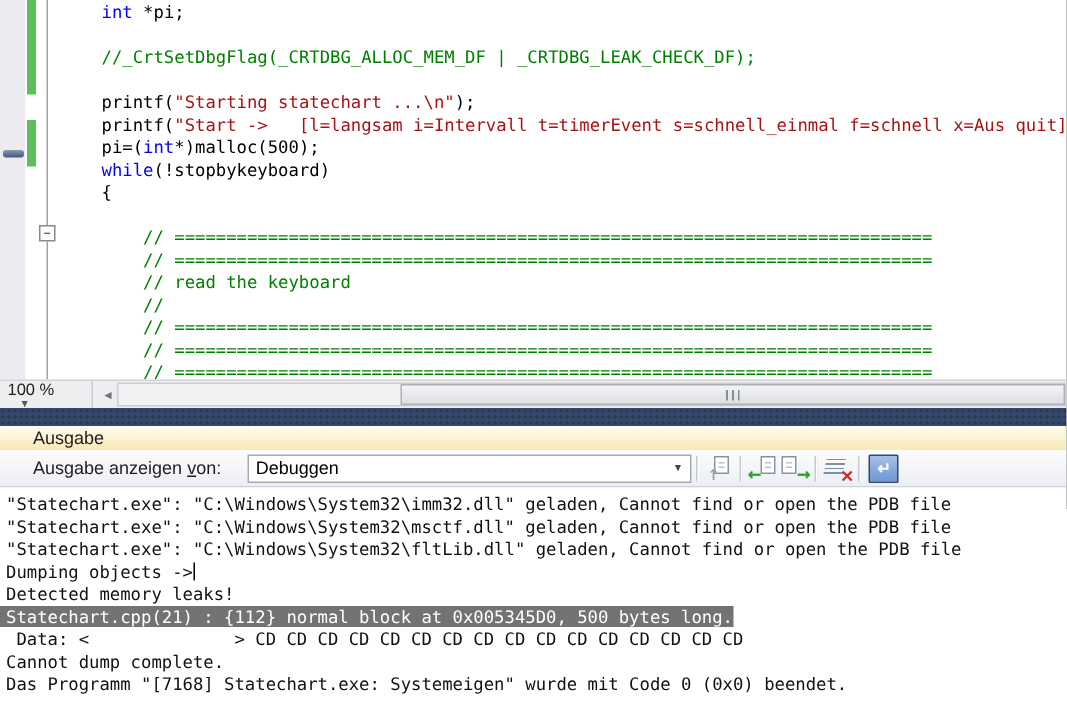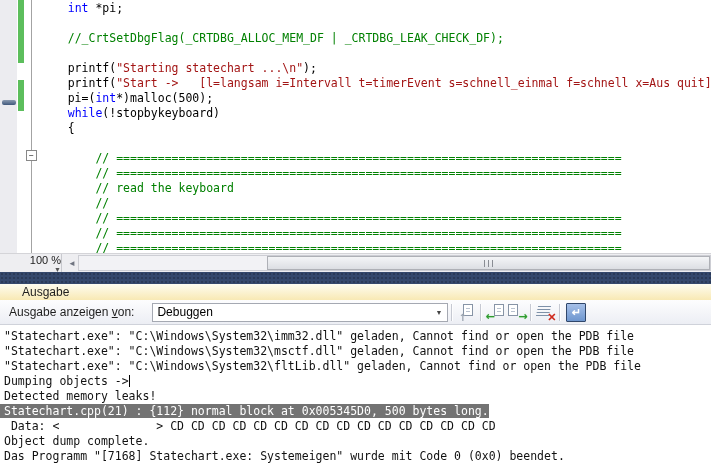--- a/index.html
+++ b/index.html
@@ -20,21 +20,21 @@
   .code{position:absolute;left:40px;top:1px;right:0;bottom:0;
     font:11.5px/15px "DejaVu Sans Mono",monospace;white-space:pre;overflow:hidden;color:#000;}
   .cl{height:15px;}
   .t-k{color:#0000ff;}
   .t-c{color:#008000;}
   .t-s{color:#a31515;}
   .t-p{color:#000;}
 
   
   .hscroll{position:relative;width:711px;height:19px;background:#eeeef1;border-top:1px solid #d4d4d8;box-sizing:border-box;}
-  .zoom-ctrl{position:absolute;left:0;top:0;bottom:0;width:62px;display:flex;align-items:flex-end;
+  .zoom-ctrl{position:absolute;left:0;top:0;bottom:0;width:62px;display:flex;align-items:flex-start;
     font:11px "Liberation Sans",sans-serif;color:#222;padding-left:5px;box-sizing:border-box;
     border-right:1px solid #c8c9ce;flex-direction:column;}
   .zoom-caret{margin-left:8px;font-size:7px;color:#555;}
   .sb-arrow{position:absolute;left:66px;top:0;bottom:0;width:12px;display:flex;align-items:center;
     justify-content:center;font-size:8px;color:#6f7480;}
   .sb-track{position:absolute;left:78px;right:0;top:1px;bottom:1px;background:#f2f2f5;
     border:1px solid #cdced4;box-sizing:border-box;}
   .sb-thumb{position:absolute;left:188px;right:0;top:0;bottom:0;
     background:linear-gradient(#f4f5f7,#dcdee3);border:1px solid #aeb0b6;box-sizing:border-box;
     display:flex;align-items:center;justify-content:center;}
@@ -43,21 +43,21 @@
 
   
   .splitter{width:711px;height:12px;background-color:#35486c;
     background-image:radial-gradient(circle,#2b3a58 1px,transparent 1.3px);background-size:4px 4px;}
 
   
   .panel-title{width:711px;height:16px;background:linear-gradient(#fefcf0,#f8e9b4);
     font:12px/16px "Liberation Sans",sans-serif;color:#1e1e1e;padding-left:22px;box-sizing:border-box;}
   .toolbar{position:relative;width:711px;height:25px;background:linear-gradient(#fdfdfe,#eceef4);
     border-bottom:1px solid #cfd2da;box-sizing:border-box;display:flex;align-items:center;}
-  .tb-label{font:12px "Liberation Sans",sans-serif;color:#1e1e1e;margin-left:9px;white-space:pre;}
+  .tb-label{font:12px "Liberation Sans",sans-serif;color:#1e1e1e;margin-left:22px;white-space:pre;}
   .accel{text-decoration:underline;}
   .combo{position:relative;margin-left:18px;width:296px;height:19px;background:#fff;
     border:1px solid #a5a9b2;box-sizing:border-box;display:flex;align-items:center;}
   .combo-text{font:12px "Liberation Sans",sans-serif;color:#000;margin-left:4px;flex:1;}
   .combo-caret{font-size:7px;color:#444;margin-right:5px;}
   .tb-sep{width:1px;height:17px;background:#c6c9d2;border-right:1px solid #fdfdfe;margin:0 3px;}
   .tb-btn{position:relative;width:19px;height:19px;margin:0 1px;}
   .pg{position:absolute;width:10px;height:12px;background:#fff;border:1px solid #8794a6;box-sizing:border-box;}
   .pg-line{position:absolute;left:2px;right:2px;height:1px;background:#b9c2cf;}
   .arr{position:absolute;font-weight:bold;font-family:"DejaVu Sans",sans-serif;}
@@ -152,17 +152,17 @@
   </div>
 
   <div class="output">
       <div class="oline"><span class="otext">"Statechart.exe": "C:\Windows\System32\imm32.dll" geladen, Cannot find or open the PDB file</span></div>
       <div class="oline"><span class="otext">"Statechart.exe": "C:\Windows\System32\msctf.dll" geladen, Cannot find or open the PDB file</span></div>
       <div class="oline"><span class="otext">"Statechart.exe": "C:\Windows\System32\fltLib.dll" geladen, Cannot find or open the PDB file</span></div>
       <div class="oline"><span class="otext">Dumping objects -&gt;</span><span class="caret"></span></div>
       <div class="oline"><span class="otext">Detected memory leaks!</span></div>
       <div class="oline hl"><span class="otext">Statechart.cpp(21) : {112} normal block at 0x005345D0, 500 bytes long.</span></div>
       <div class="oline"><span class="otext"> Data: &lt;              &gt; CD CD CD CD CD CD CD CD CD CD CD CD CD CD CD CD</span></div>
-      <div class="oline"><span class="otext">Object dump complete.</span></div>
+      <div class="oline"><span class="otext">Cannot dump complete.</span></div>
       <div class="oline"><span class="otext">Das Programm "[7168] Statechart.exe: Systemeigen" wurde mit Code 0 (0x0) beendet.</span></div>
     </div>
 
 </div>
 
 </body></html>

